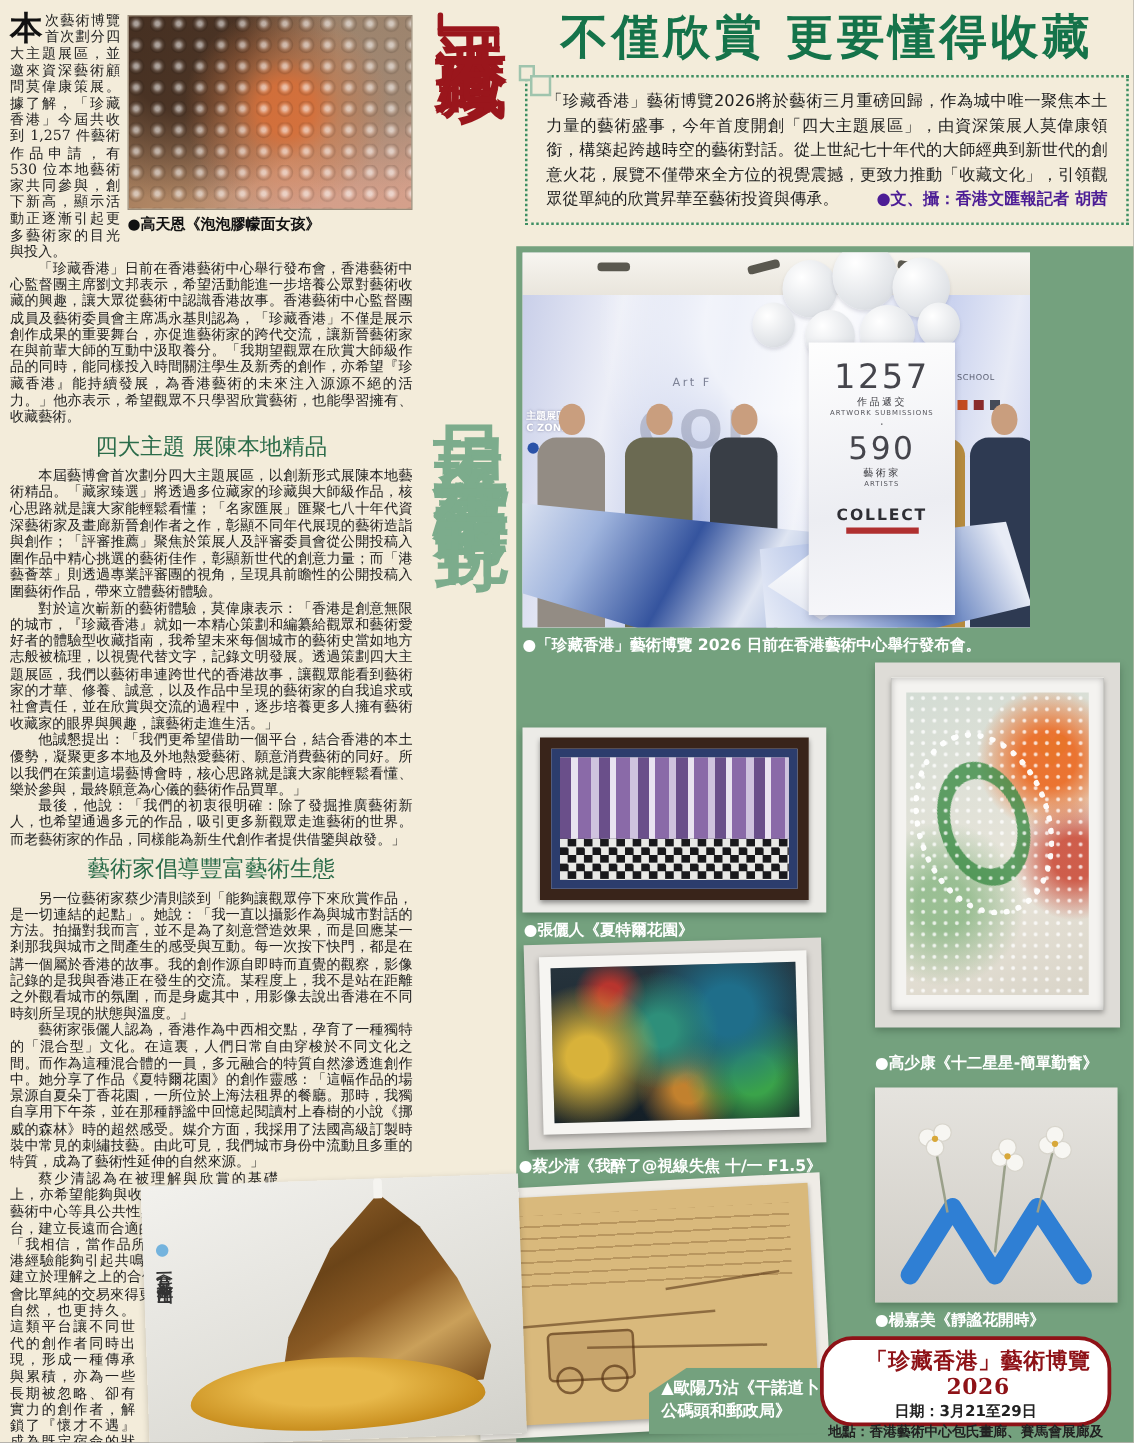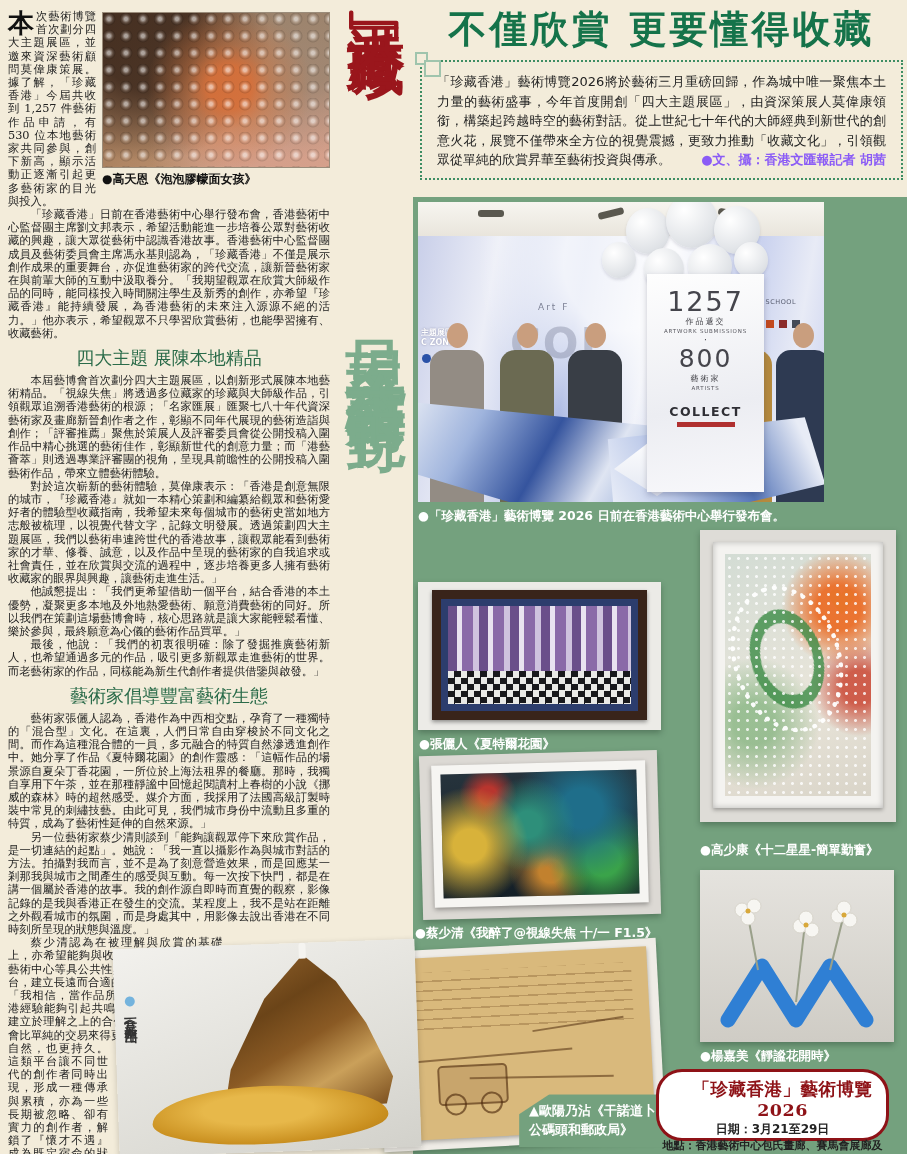--- a/index.html
+++ b/index.html
@@ -46,21 +46,21 @@
 
   
   .right-head{position:absolute;left:420px;top:6px;width:483px;font-family:"DejaVu Sans","Liberation Sans",sans-serif;}
   .main-title{font-size:38px;line-height:46px;font-weight:bold;color:var(--title-green);
      text-align:center;letter-spacing:3px;}
   .intro-box{position:relative;margin-top:8px;border:2px dotted #3e8e63;padding:10px 15px 8px;
      font-size:13px;line-height:19.5px;text-align:justify;color:#222;}
   .intro-box .sq1,.intro-box .sq2{position:absolute;background:var(--cream);border:2px solid #9fc4ad;}
   .intro-box .sq1{width:13px;height:13px;left:-7px;top:-10px;}
   .intro-box .sq2{width:17px;height:17px;left:2px;top:-2px;}
-  .byline{font-weight:bold;float:right;color:#8b5cf6;}
+  .byline{font-weight:bold;float:right;color:#4c1d95;}
 
   
   .green-panel{position:absolute;left:413px;top:197px;width:494px;height:957px;background:var(--panel-green);}
   .gp-caption{position:absolute;font-family:"DejaVu Sans","Liberation Sans",sans-serif;
      font-size:12.5px;font-weight:bold;color:#fff;line-height:16px;}
 
   
   .main-photo{position:absolute;left:5px;top:5px;width:406px;height:300px;overflow:hidden;background:#e9e7ef;}
   .ceiling{position:absolute;left:0;top:0;width:100%;height:34px;background:linear-gradient(#f7f5f0,#e9e5dc);}
   .lamp{position:absolute;top:8px;width:26px;height:7px;background:#5a584f;border-radius:3px;}
@@ -183,27 +183,27 @@
 <div class="page">
 
   <div class="left-col">
     <figure class="lead-figure">
       <div class="art-bubble"></div>
       <figcaption>●高天恩《泡泡膠幪面女孩》</figcaption>
     </figure>
     <p class="para"><span class="dropcap">本</span><span>次藝術博覽首次劃分四大主題展區，並邀來資深藝術顧問莫偉康策展。據了解，「珍藏香港」今屆共收到 1,257 件藝術作品申請，有530 位本地藝術家共同參與，創下新高，顯示活動正逐漸引起更多藝術家的目光與投入。</span></p>
     <p class="para indent">「珍藏香港」日前在香港藝術中心舉行發布會，香港藝術中心監督團主席劉文邦表示，希望活動能進一步培養公眾對藝術收藏的興趣，讓大眾從藝術中認識香港故事。香港藝術中心監督團成員及藝術委員會主席馮永基則認為，「珍藏香港」不僅是展示創作成果的重要舞台，亦促進藝術家的跨代交流，讓新晉藝術家在與前輩大師的互動中汲取養分。「我期望觀眾在欣賞大師級作品的同時，能同樣投入時間關注學生及新秀的創作，亦希望『珍藏香港』能持續發展，為香港藝術的未來注入源源不絕的活力。」他亦表示，希望觀眾不只學習欣賞藝術，也能學習擁有、收藏藝術。</p>
     <h3 class="subhead">四大主題 展陳本地精品</h3>
-    <p class="para indent">本屆藝博會首次劃分四大主題展區，以創新形式展陳本地藝術精品。「視線失焦」將透過多位藏家的珍藏與大師級作品，引領觀眾追溯香港藝術的根源；「名家匯展」匯聚七八十年代資深藝術家及畫廊新晉創作者之作，彰顯不同年代展現的藝術造詣與創作；「評審推薦」聚焦於策展人及評審委員會從公開投稿入圍作品中精心挑選的藝術佳作，彰顯新世代的創意力量；而「港藝薈萃」則透過專業評審團的視角，呈現具前瞻性的公開投稿入圍藝術作品，帶來立體藝術體驗。</p>
+    <p class="para indent">本屆藝博會首次劃分四大主題展區，以創新形式展陳本地藝術精品。「藏家臻選」將透過多位藏家的珍藏與大師級作品，核心思路就是讓大家能輕鬆看懂；「名家匯展」匯聚七八十年代資深藝術家及畫廊新晉創作者之作，彰顯不同年代展現的藝術造詣與創作；「評審推薦」聚焦於策展人及評審委員會從公開投稿入圍作品中精心挑選的藝術佳作，彰顯新世代的創意力量；而「港藝薈萃」則透過專業評審團的視角，呈現具前瞻性的公開投稿入圍藝術作品，帶來立體藝術體驗。</p>
     <p class="para indent">對於這次嶄新的藝術體驗，莫偉康表示：「香港是創意無限的城市，『珍藏香港』就如一本精心策劃和編纂給觀眾和藝術愛好者的體驗型收藏指南，我希望未來每個城市的藝術史當如地方志般被梳理，以視覺代替文字，記錄文明發展。透過策劃四大主題展區，我們以藝術串連跨世代的香港故事，讓觀眾能看到藝術家的才華、修養、誠意，以及作品中呈現的藝術家的自我追求或社會責任，並在欣賞與交流的過程中，逐步培養更多人擁有藝術收藏家的眼界與興趣，讓藝術走進生活。」</p>
     <p class="para indent">他誠懇提出：「我們更希望借助一個平台，結合香港的本土優勢，凝聚更多本地及外地熱愛藝術、願意消費藝術的同好。所以我們在策劃這場藝博會時，核心思路就是讓大家能輕鬆看懂、樂於參與，最終願意為心儀的藝術作品買單。」</p>
     <p class="para indent">最後，他說：「我們的初衷很明確：除了發掘推廣藝術新人，也希望通過多元的作品，吸引更多新觀眾走進藝術的世界。而老藝術家的作品，同樣能為新生代創作者提供借鑒與啟發。」</p>
     <h3 class="subhead">藝術家倡導豐富藝術生態</h3>
+    <p class="para indent">另一位藝術家蔡少清則談到「能夠讓觀眾停下來欣賞作品，是一切連結的起點」。她說：「我一直以攝影作為與城市對話的方法。拍攝對我而言，並不是為了刻意營造效果，而是回應某一剎那我與城市之間產生的感受與互動。每一次按下快門，都是在講一個屬於香港的故事。我的創作源自即時而直覺的觀察，影像記錄的是我與香港正在發生的交流。某程度上，我不是站在距離之外觀看城市的氛圍，而是身處其中，用影像去說出香港在不同時刻所呈現的狀態與溫度。」</p>
     <p class="para indent">藝術家張儷人認為，香港作為中西相交點，孕育了一種獨特的「混合型」文化。在這裏，人們日常自由穿梭於不同文化之間。而作為這種混合體的一員，多元融合的特質自然滲透進創作中。她分享了作品《夏特爾花園》的創作靈感：「這幅作品的場景源自夏朵丁香花園，一所位於上海法租界的餐廳。那時，我獨自享用下午茶，並在那種靜謐中回憶起閱讀村上春樹的小說《挪威的森林》時的超然感受。媒介方面，我採用了法國高級訂製時裝中常見的刺繡技藝。由此可見，我們城市身份中流動且多重的特質，成為了藝術性延伸的自然來源。」</p>
-    <p class="para indent">另一位藝術家蔡少清則談到「能夠讓觀眾停下來欣賞作品，是一切連結的起點」。她說：「我一直以攝影作為與城市對話的方法。拍攝對我而言，並不是為了刻意營造效果，而是回應某一剎那我與城市之間產生的感受與互動。每一次按下快門，都是在講一個屬於香港的故事。我的創作源自即時而直覺的觀察，影像記錄的是我與香港正在發生的交流。某程度上，我不是站在距離之外觀看城市的氛圍，而是身處其中，用影像去說出香港在不同時刻所呈現的狀態與溫度。」</p>
     <div class="wrap-spacer"></div>
     <p class="para indent">蔡少清認為在被理解與欣賞的基礎上，亦希望能夠與收藏家、畫廊，以及藝術中心等具公共性與文化角色的平台，建立長遠而合適的合作關係。「我相信，當作品所呈現的香港經驗能夠引起共鳴，這種建立於理解之上的合作，會比單純的交易來得更自然，也更持久。這類平台讓不同世代的創作者同時出現，形成一種傳承與累積，亦為一些長期被忽略、卻有實力的創作者，解鎖了『懷才不遇』成為既定宿命的狀態，讓他們有機會被理解、被討論，並在本地繼續走一條長遠的創作路。」她說。</p>
   </div>
 
   <div class="headline-red">「珍藏香港」</div>
   <div class="headline-green">呈現多維藝術視野</div>
 
   <div class="right-head">
     <div class="main-title">不僅欣賞 更要懂得收藏</div>
     <div class="intro-box">
@@ -279,21 +279,21 @@
 
       <div class="ori ori1"></div>
       <div class="ori ori2"></div>
       <div class="ori ori3"></div>
 
       <div class="banner">
         <div class="num">1257</div>
         <div class="cn">作品遞交</div>
         <div class="en">ARTWORK SUBMISSIONS</div>
         <div class="dot">·</div>
-        <div class="num" style="font-size:25px">800</div>
+        <div class="num" style="font-size:25px">590</div>
         <div class="cn">藝術家</div>
         <div class="en">ARTISTS</div>
         <div class="logo">COLLECT</div>
         <div class="logo-bar"></div>
       </div>
     </div>
     <div class="gp-caption" style="left:5px;top:311px;width:460px">●「珍藏香港」藝術博覽 2026 日前在香港藝術中心舉行發布會。</div>
 
     <div class="art-wall art1">
       <div class="frame1">

